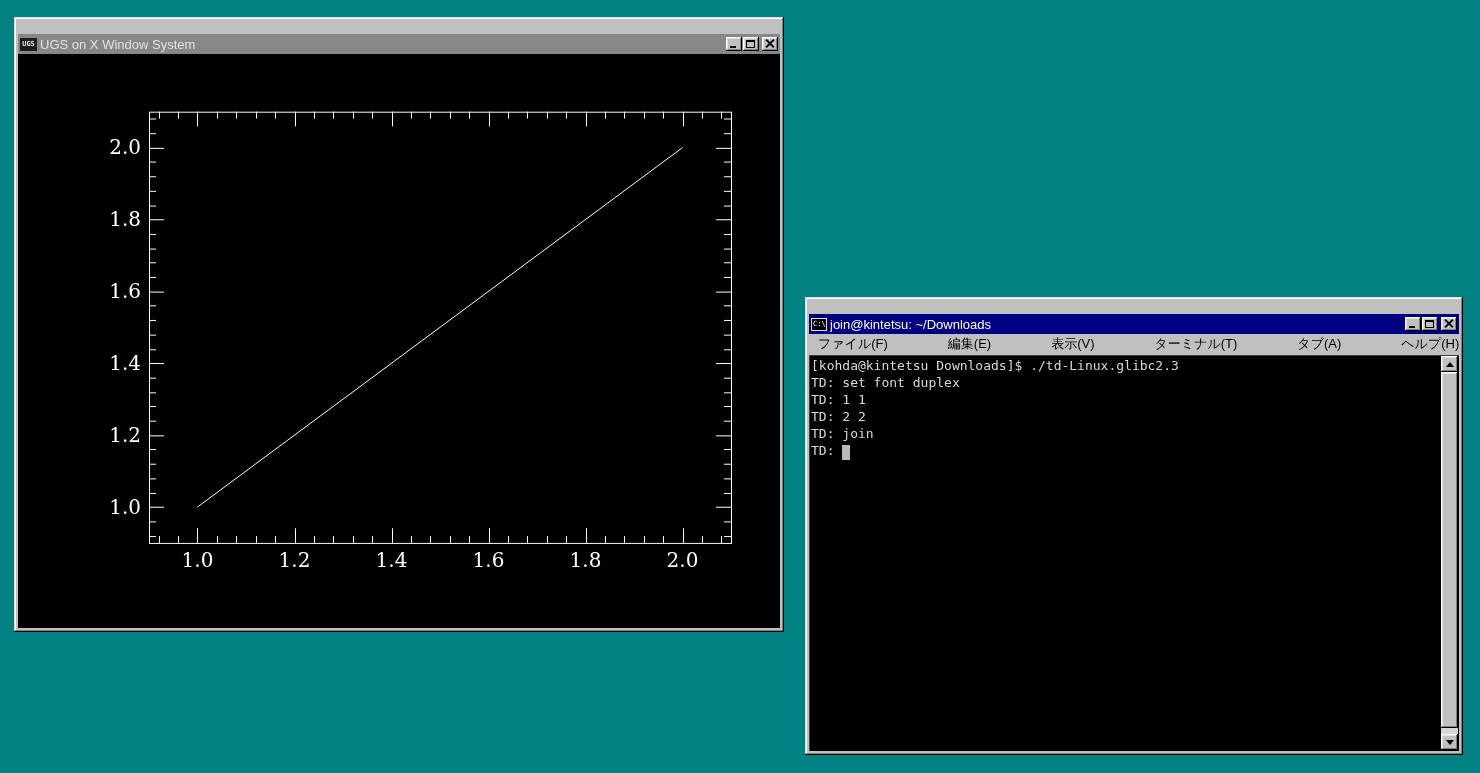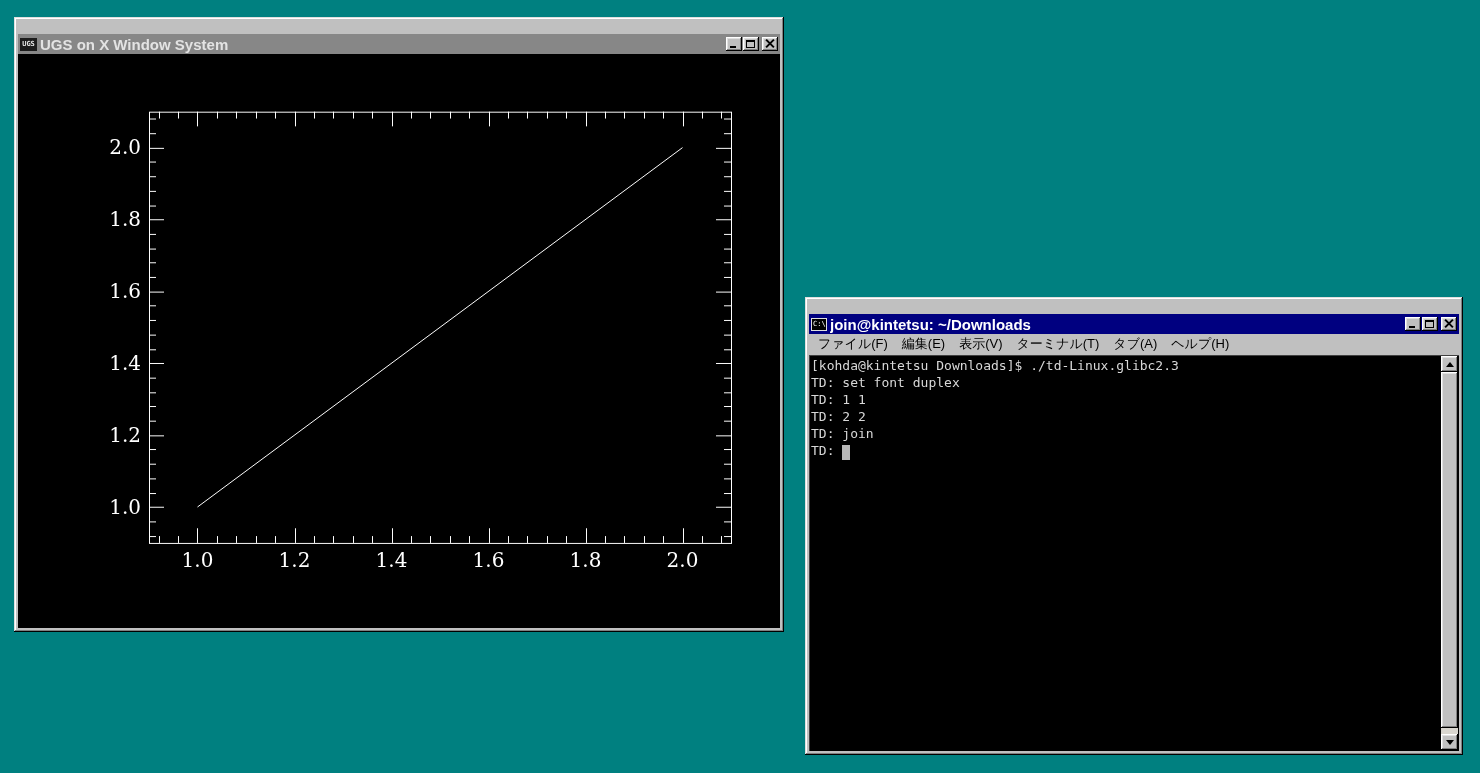--- a/index.html
+++ b/index.html
@@ -15,21 +15,21 @@
   .window-inner { position:absolute; inset:4px; display:flex; flex-direction:column;margin-top:13px; }
 
   .titlebar {
     height:20px; flex:0 0 20px; display:flex; align-items:center;
     padding:0 2px; gap:3px; overflow:hidden;
   }
   .titlebar.inactive { background:#878787; }
   .titlebar.inactive .title-text { color:#e3e3e3; }
   .titlebar.active .title-text { color:#ffffff; }
   .title-text {
-    flex:1 1 auto; font-size:15px; font-weight:bold; white-space:nowrap;
+    flex:1 1 auto; font-size:13px; font-weight:normal; white-space:nowrap;
     overflow:hidden; font-family:"Liberation Sans", sans-serif;
   }
   .tb-buttons { display:flex; align-items:center; flex:0 0 auto; }
   .tb-btn {
     width:16px; height:14px; background:#c0c0c0; position:relative; cursor:default;
     box-shadow: inset -1px -1px 0 #000000, inset 1px 1px 0 #ffffff,
                 inset -2px -2px 0 #808080, inset 2px 2px 0 #dfdfdf;
     margin-left:0;
   }
   .tb-btn + .tb-btn { margin-left:1px; }
@@ -58,21 +58,21 @@
 
   
   #terminal-window { left:805px; top:297px; width:658px; height:458px; }
   .term-icon {
     width:16px; height:13px; flex:0 0 16px; background:#000; border:1px solid #dfdfdf;
     color:#fff; font-size:7px; line-height:11px; padding-left:1px;
     font-family:"DejaVu Sans Mono", monospace; overflow:hidden;
   }
   .menubar {
     height:21px; flex:0 0 21px; background:#c0c0c0; display:flex; align-items:center;
-    padding:0 2px; font-size:13px; color:#000;
+    padding:0 2px; font-size:13px; color:#000;gap:46px;
   }
   .menu-item { padding:2px 7px 3px 7px; white-space:nowrap; cursor:default; }
   .terminal-client {
     flex:1 1 auto; background:#000; position:relative; overflow:hidden;
     box-shadow: inset 1px 1px 0 #404040;
   }
   .term-text {
     position:absolute; left:2px; top:2px; right:20px; bottom:2px;
     font-family:"DejaVu Sans Mono", monospace; font-size:13px; line-height:17px;
     color:#d8d8d8; white-space:pre; overflow:hidden;

